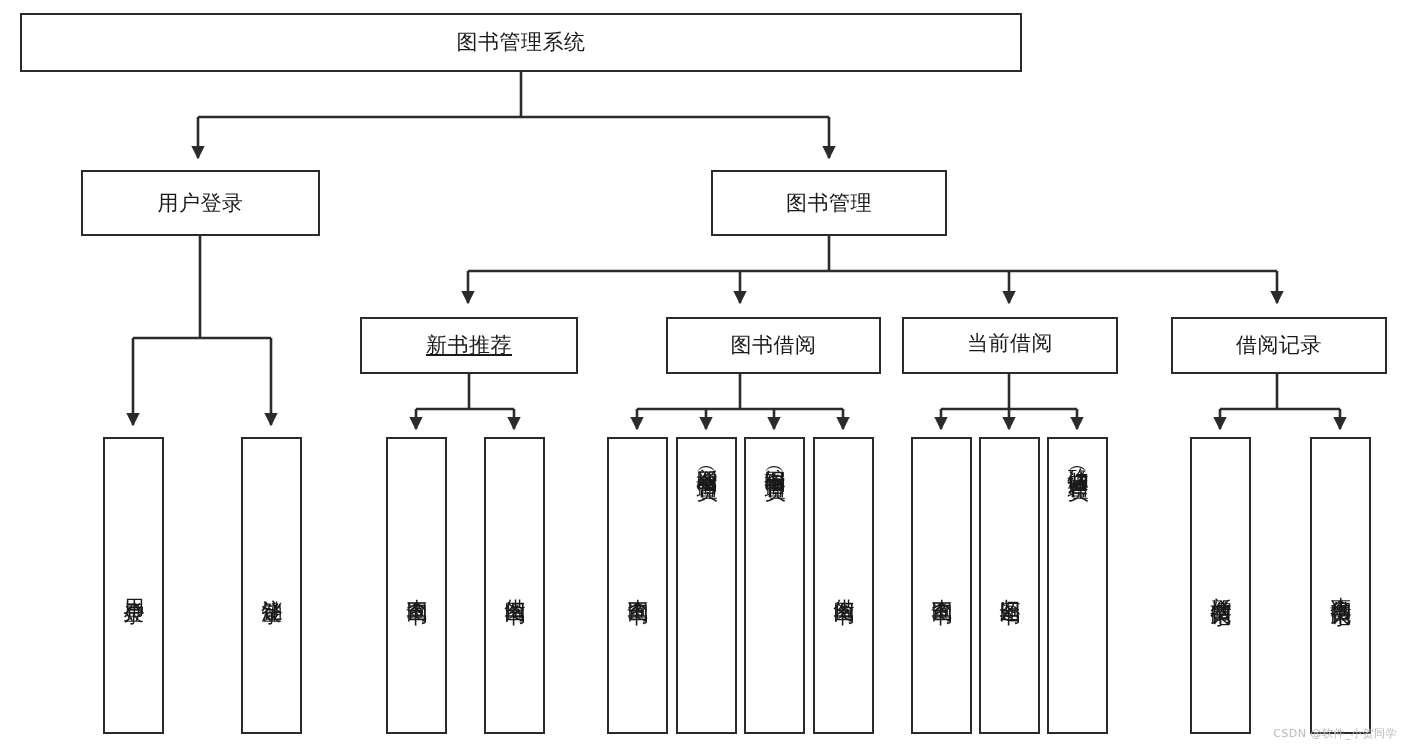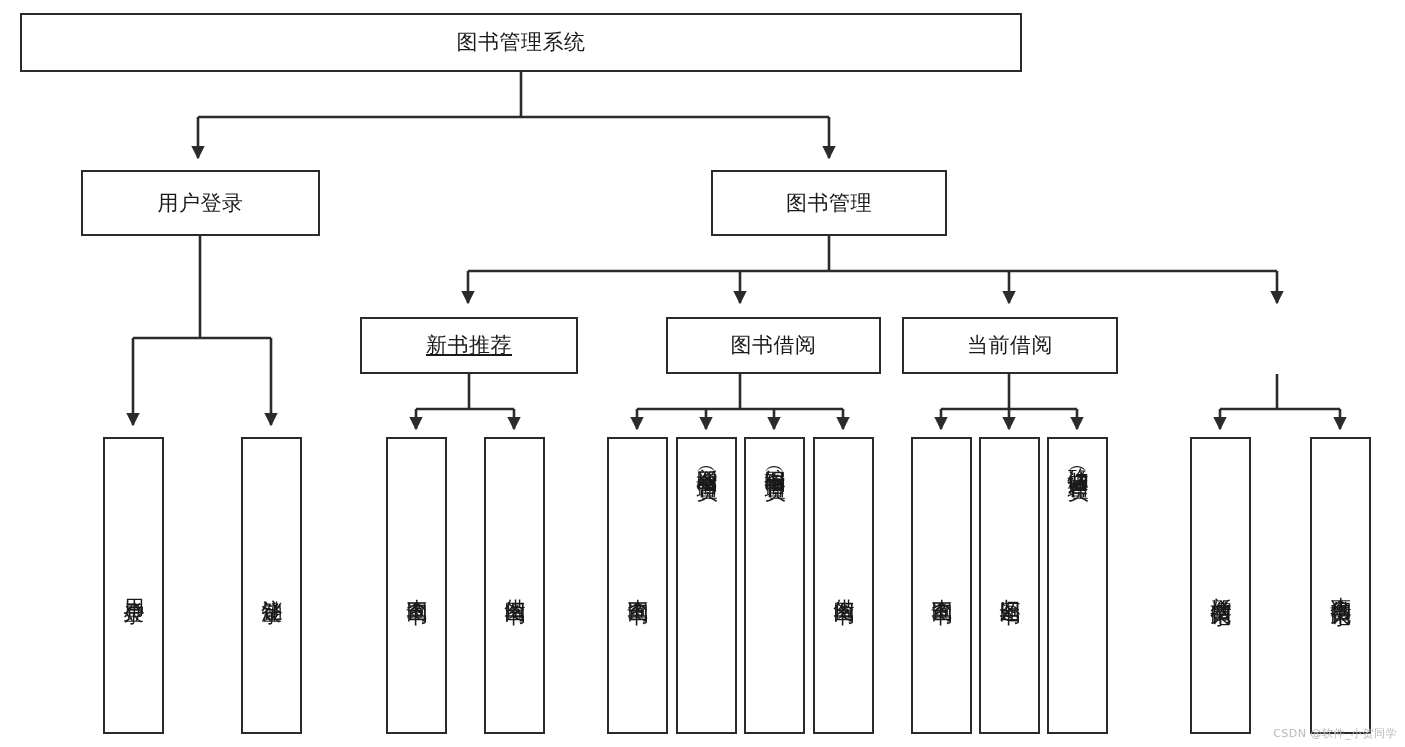--- a/index.html
+++ b/index.html
@@ -138,22 +138,25 @@
   <div class="node horiz" style="left:711px; top:170px; width:236px; height:66px;">
     <span>图书管理</span>
   </div>
 
   <div class="node horiz" style="left:360px; top:317px; width:218px; height:57px;text-decoration:underline;">
     <span>新书推荐</span>
   </div>
   <div class="node horiz" style="left:633px; top:317px; width:215px; height:57px;margin-left:33px;">
     <span>图书借阅</span>
   </div>
-  <div class="node horiz" style="left:902px; top:317px; width:216px; height:57px;">
+  <div class="node horiz" style="left:902px; top:317px; width:216px; height:57px;font-family:Liberation Mono, monospace;">
     <span>当前借阅</span>
+  </div>
+  <div class="node horiz" style="left:1171px; top:317px; width:216px; height:57px;">
+    <span>借阅记录</span>
   </div>
 
   <div class="node vert center" style="left:103px; top:437px; width:61px; height:297px;">
     <span class="vtext">用户登录</span>
   </div>
   <div class="node vert center" style="left:241px; top:437px; width:61px; height:297px;">
     <span class="vtext">注销登录</span>
   </div>
 
   <div class="node vert center" style="left:386px; top:437px; width:61px; height:297px;">

